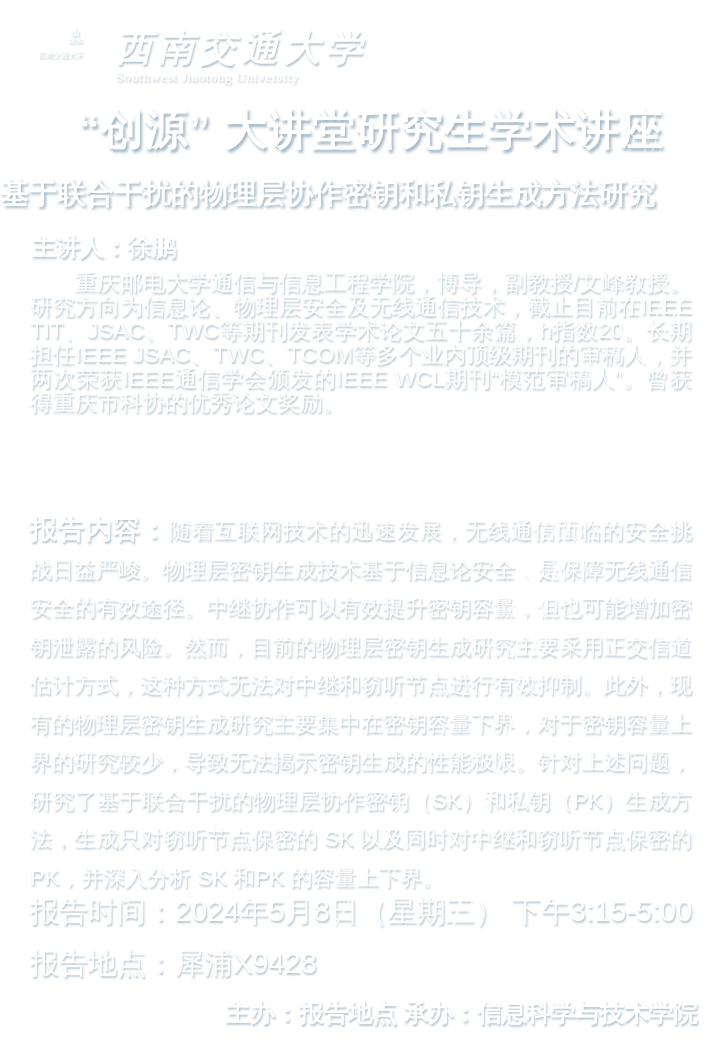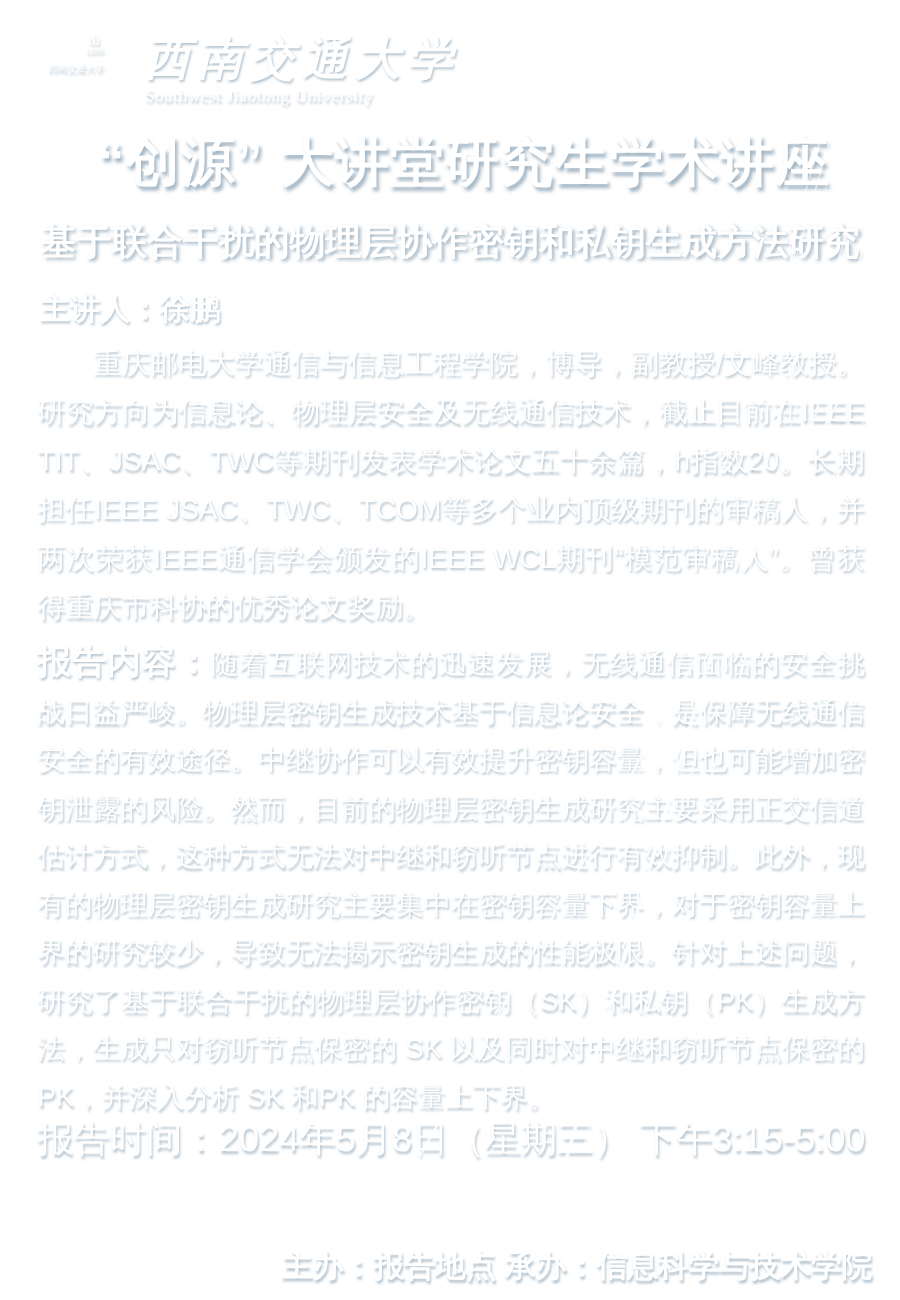--- a/index.html
+++ b/index.html
@@ -13,26 +13,26 @@
     background:linear-gradient(204deg,rgba(255,255,255,.07) 0%,rgba(255,255,255,0) 32%);pointer-events:none;}
   
   .header{position:absolute;top:10px;left:20px;display:flex;align-items:center;gap:14px;}
   .emblem{flex:0 0 auto;}
   .uni-zh{font-family:"DejaVu Serif",serif;font-style:italic;font-weight:bold;
     font-size:36px;letter-spacing:6px;line-height:40px;}
   .uni-en{font-size:13.5px;letter-spacing:.6px;margin-top:2px;opacity:.95;font-family:Liberation Serif, serif;}
   
   .title{position:absolute;top:101px;left:0;width:720px;margin:0;text-align:center;
     font-size:43px;font-weight:bold;letter-spacing:1px;text-shadow:2px 3px 3px rgba(8,60,100,.38);padding-left:11px;}
-  .subtitle{position:absolute;top:175px;left:0;width:720px;margin:0;text-align:center;
+  .subtitle{position:absolute;top:175px;left:0;width:720px;margin:0;
     font-size:28.5px;font-weight:bold;text-shadow:2px 2px 3px rgba(8,60,100,.38);}
   .speaker{position:absolute;top:231px;left:32px;font-size:24px;font-weight:bold;}
   
   .bio{position:absolute;top:271px;left:30px;width:662px;margin:0;
-    font-size:22.5px;line-height:39px;text-align:justify;text-indent:2em;}
+    font-size:22.5px;line-height:24px;text-align:justify;text-indent:2em;}
   .content{position:absolute;top:510px;left:30px;width:662px;margin:0;
     font-size:22px;line-height:38.5px;text-align:justify;}
   .content-label{font-size:27px;font-weight:bold;margin-top:11px;}
   
   .time{position:absolute;top:892px;left:30px;font-size:29px;}
   .location{position:absolute;top:944px;left:30px;font-size:29px;}
   .footer{position:absolute;top:996px;right:22px;font-size:24.5px;font-weight:bold;}
   
   .deco{position:absolute;left:0;top:0;width:720px;height:1040px;pointer-events:none;z-index:5;}
   .l{position:absolute;display:block;background:#fff;}
@@ -73,20 +73,21 @@
 
   <h1 class="title">“创源” 大讲堂研究生学术讲座</h1>
   <h2 class="subtitle">基于联合干扰的物理层协作密钥和私钥生成方法研究</h2>
 
   <div class="speaker">主讲人：徐鹏</div>
   <p class="bio">重庆邮电大学通信与信息工程学院，博导，副教授/文峰教授。研究方向为信息论、物理层安全及无线通信技术，截止目前在IEEE TIT、JSAC、TWC等期刊发表学术论文五十余篇，h指数20。长期担任IEEE JSAC、TWC、TCOM等多个业内顶级期刊的审稿人，并两次荣获IEEE通信学会颁发的IEEE WCL期刊“模范审稿人”。曾获得重庆市科协的优秀论文奖励。</p>
 
   <p class="content"><span class="content-label">报告内容：</span><span>随着互联网技术的迅速发展，无线通信面临的安全挑战日益严峻。物理层密钥生成技术基于信息论安全，是保障无线通信安全的有效途径。中继协作可以有效提升密钥容量，但也可能增加密钥泄露的风险。然而，目前的物理层密钥生成研究主要采用正交信道估计方式，这种方式无法对中继和窃听节点进行有效抑制。此外，现有的物理层密钥生成研究主要集中在密钥容量下界，对于密钥容量上界的研究较少，导致无法揭示密钥生成的性能极限。针对上述问题，研究了基于联合干扰的物理层协作密钥（SK）和私钥（PK）生成方法，生成只对窃听节点保密的 SK 以及同时对中继和窃听节点保密的 PK，并深入分析 SK 和PK 的容量上下界。</span></p>
 
   <div class="time">报告时间：2024年5月8日（星期三） 下午3:15-5:00</div>
+  <div class="location">报告地点：犀浦X9428</div>
   <div class="footer">主办：报告地点 承办：信息科学与技术学院</div>
 
   <div class="deco">
     <i class="l a1"></i>
     <i class="l a2"></i>
     <i class="l a3"></i>
     <i class="l a4"></i>
     <i class="l a5"></i>
     <i class="l a6"></i>
     <i class="l b1"></i>

